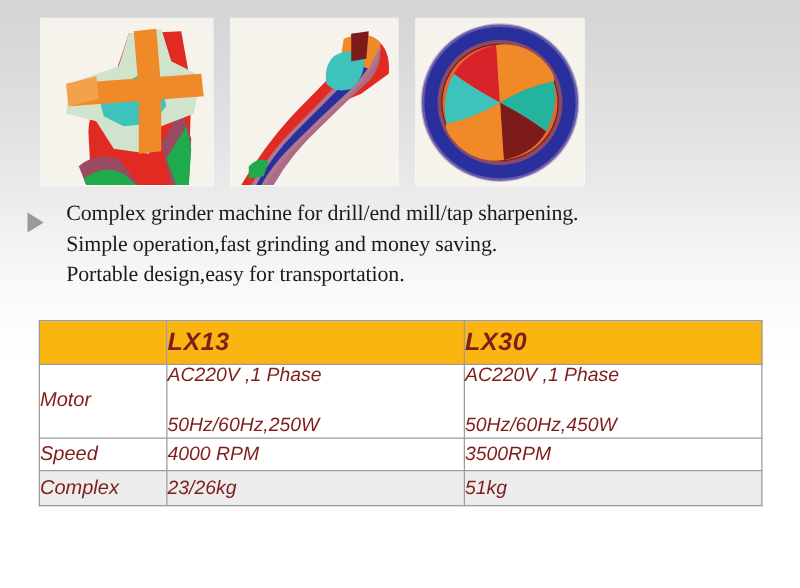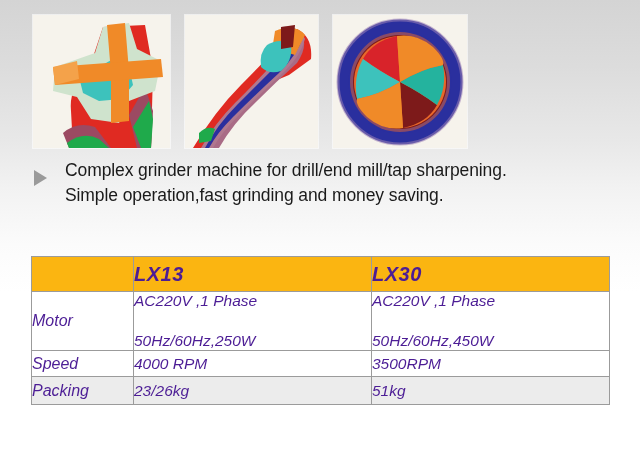--- a/index.html
+++ b/index.html
@@ -32,23 +32,24 @@
     box-shadow: 0 0 0 1px rgba(255,255,255,0.6);
   }
   #photo-1 { left: 33px;  width: 137px; }
   #photo-2 { left: 185px; width: 133px; }
   #photo-3 { left: 333px; width: 134px; }
   .photo svg { display: block; width: 100%; height: 100%; }
 
   
   #feature-block {
     position: absolute;
-    left: 32px;
+    left: 20px;
     top: 158px;
     width: 590px;
+    font-family: Liberation Serif, serif;
   }
   #bullet-triangle {
     position: absolute;
     left: 2px;
     top: 12px;
     width: 0; height: 0;
     border-left: 13px solid #9a9a9a;
     border-top: 8px solid transparent;
     border-bottom: 8px solid transparent;
   }
@@ -69,21 +70,21 @@
     width: 578px;
     border-collapse: collapse;
     table-layout: fixed;
     border: 1px solid #9b9b9b;
     background: #ffffff;
   }
   #spec-table td {
     border: 1px solid #9b9b9b;
     padding: 0;
     vertical-align: middle;
-    color: #4c1d95;
+    color: #7f1d1d;
     font-style: italic;
   }
   col.c-label { width: 102px; }
   col.c-lx13  { width: 238px; }
   col.c-lx30  { width: 238px; }
 
   
   tr.head-row td {
     background: #fbb511;
     height: 34px;
@@ -176,20 +177,21 @@
     </svg>
   </div>
 
 </div>
 
 <div id="feature-block">
   <div id="bullet-triangle"></div>
   <div id="feature-lines">
     <div class="feature-line">Complex grinder machine for drill/end mill/tap sharpening.</div>
     <div class="feature-line">Simple operation,fast grinding and money saving.</div>
+    <div class="feature-line">Portable design,easy for transportation.</div>
   </div>
 </div>
 
 <table id="spec-table">
   <colgroup>
     <col class="c-label">
     <col class="c-lx13">
     <col class="c-lx30">
   </colgroup>
   <tbody>
@@ -213,18 +215,18 @@
     </tr>
 
     <tr class="r-speed">
       <td class="cell-label">Speed</td>
       <td class="cell-val">4000 RPM</td>
       <td class="cell-val">3500RPM</td>
     </tr>
 
 
     <tr class="r-weight">
-      <td class="cell-label">Packing</td>
+      <td class="cell-label">Complex</td>
       <td class="cell-val val-indent">23/26kg</td>
       <td class="cell-val">51kg</td>
     </tr>
   </tbody>
 </table>
 
 </body></html>

